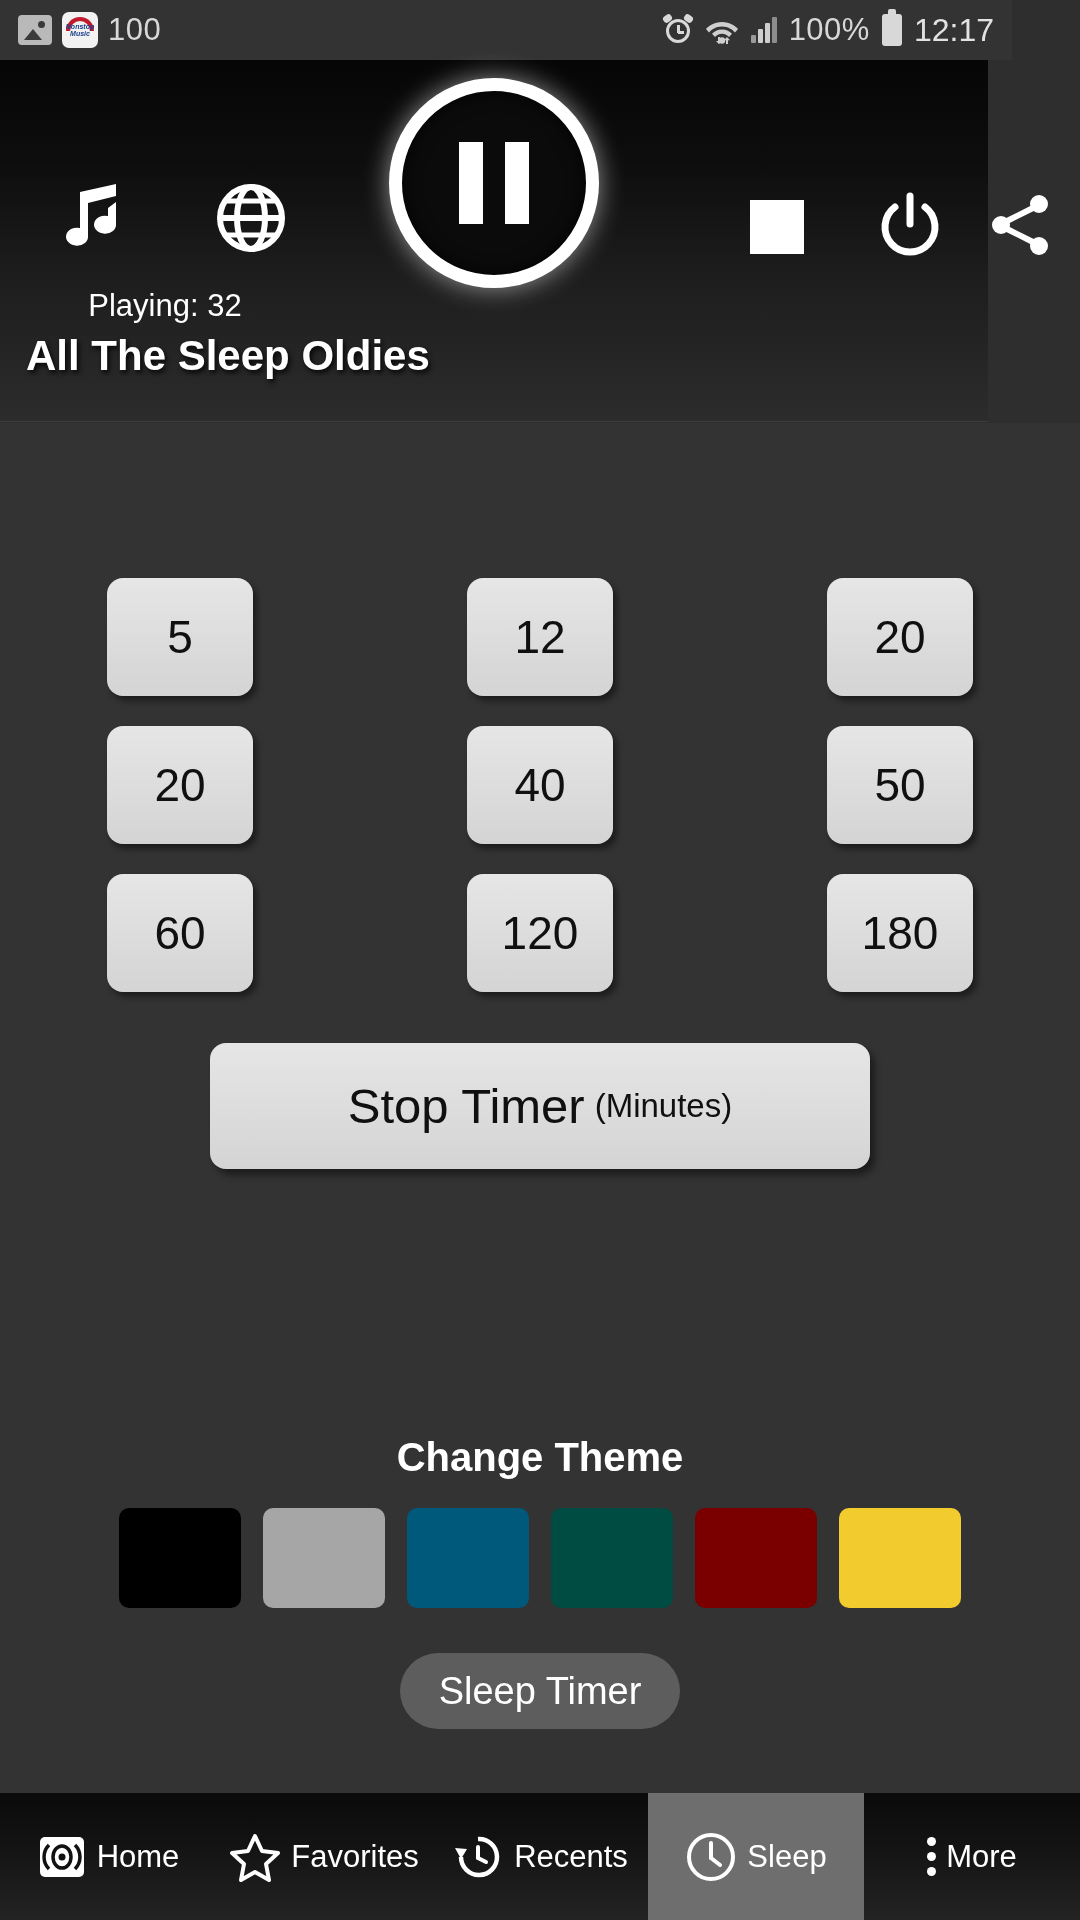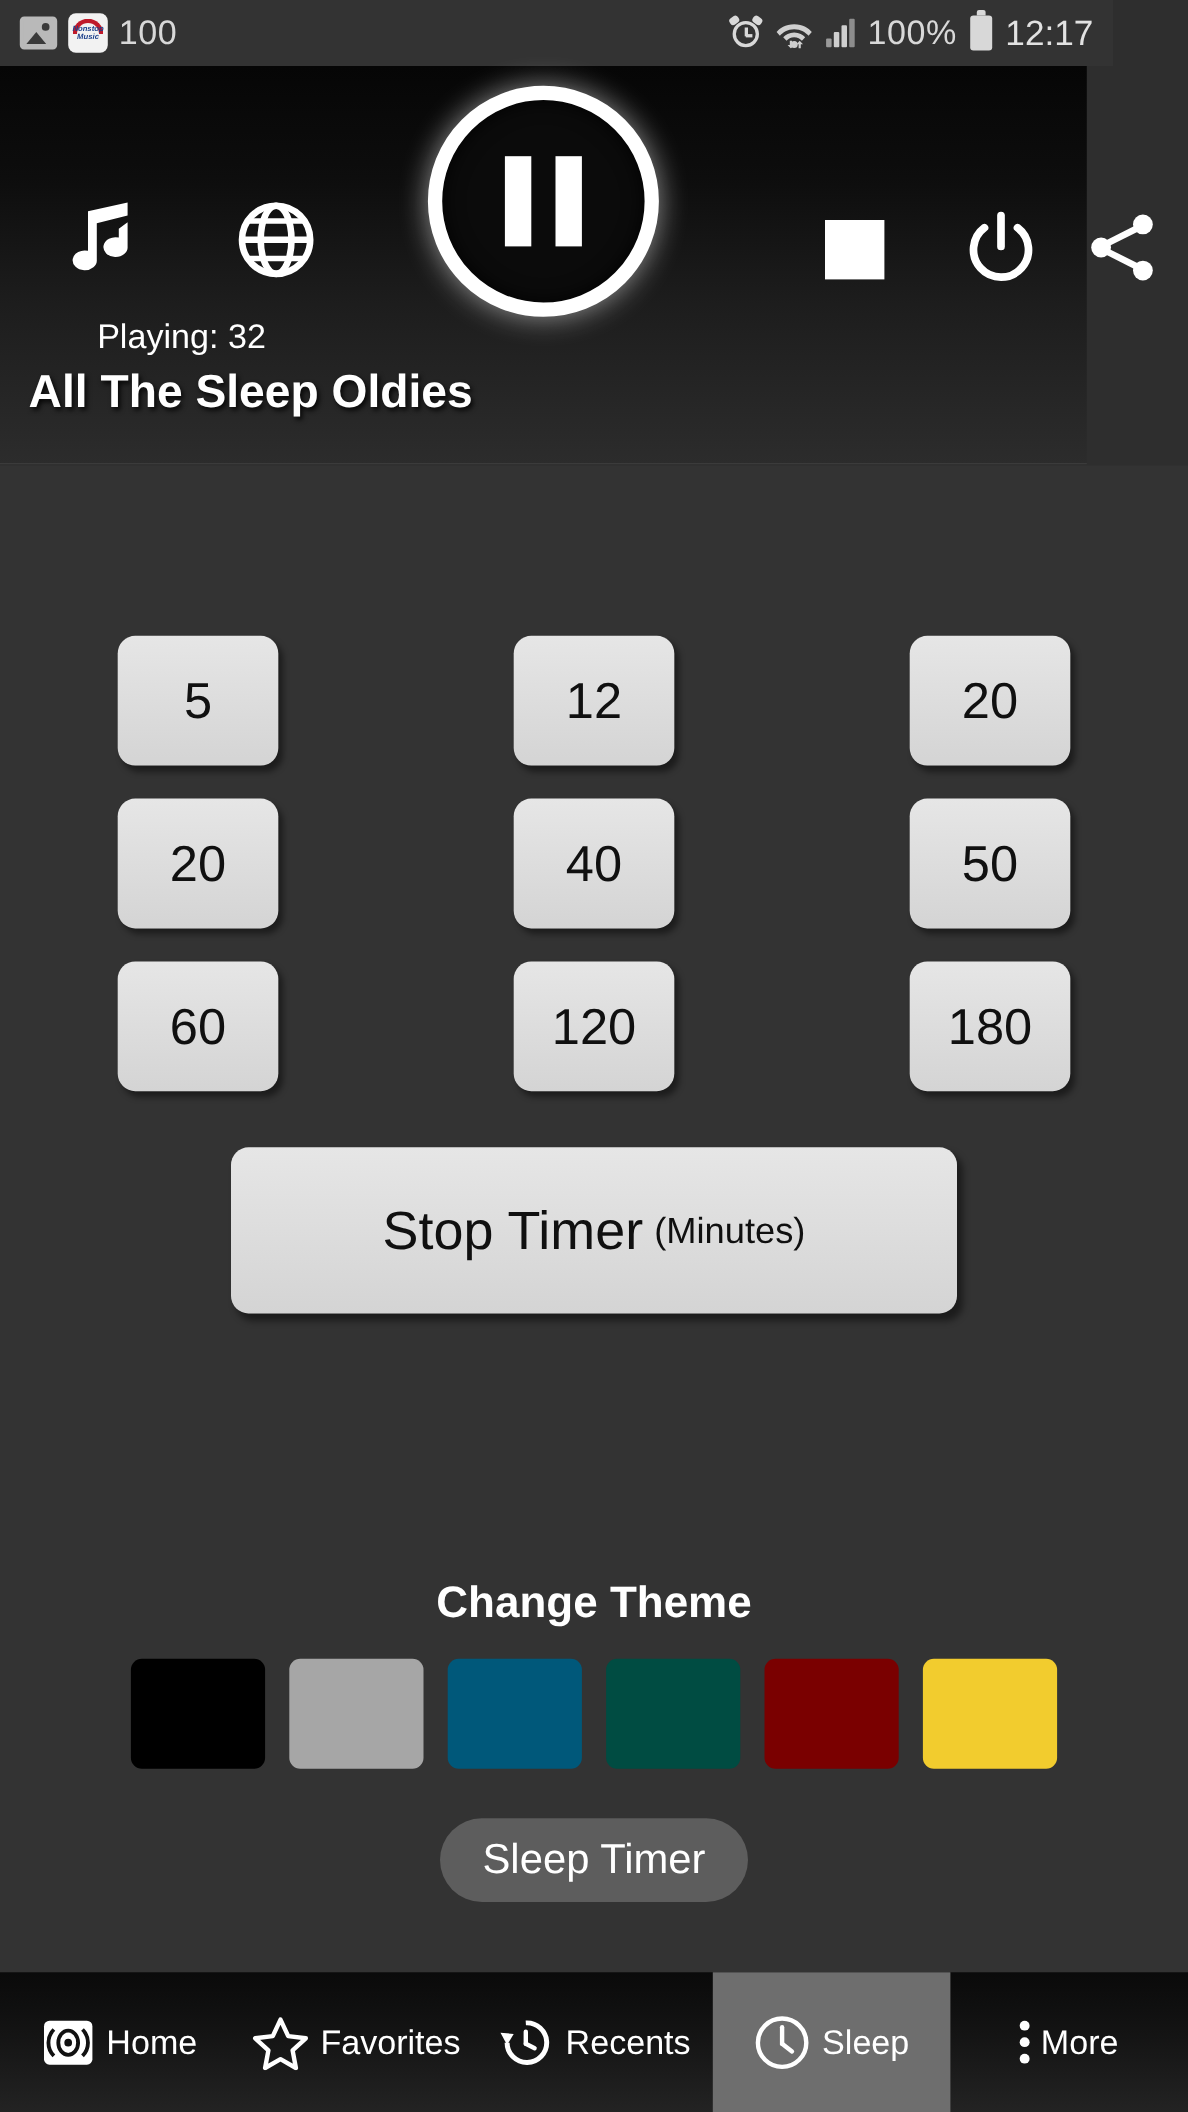--- a/index.html
+++ b/index.html
@@ -136,21 +136,21 @@
     width: 146px; height: 118px;
     background: linear-gradient(180deg, #e6e6e6 0%, #dcdcdc 55%, #d4d4d4 100%);
     border-radius: 16px;
     box-shadow: 4px 5px 6px rgba(0,0,0,.45);
     color: #101010; font-size: 46px;
     display: flex; align-items: center; justify-content: center;
     cursor: pointer;
   }
   .stopbtn {
     position: absolute; top: 620px; left: 50%; transform: translateX(-50%);
-    width: 660px; height: 151px;
+    width: 660px; height: 126px;
     background: linear-gradient(180deg, #e6e6e6 0%, #dcdcdc 55%, #d4d4d4 100%);
     border-radius: 16px;
     box-shadow: 5px 6px 7px rgba(0,0,0,.45);
     display: flex; align-items: center; justify-content: center;
     color: #101010; cursor: pointer;
   }
   .stopbtn .big { font-size: 49px; }
   .stopbtn .small { font-size: 33px; margin-left: 10px; }
 
   .theme-title {

